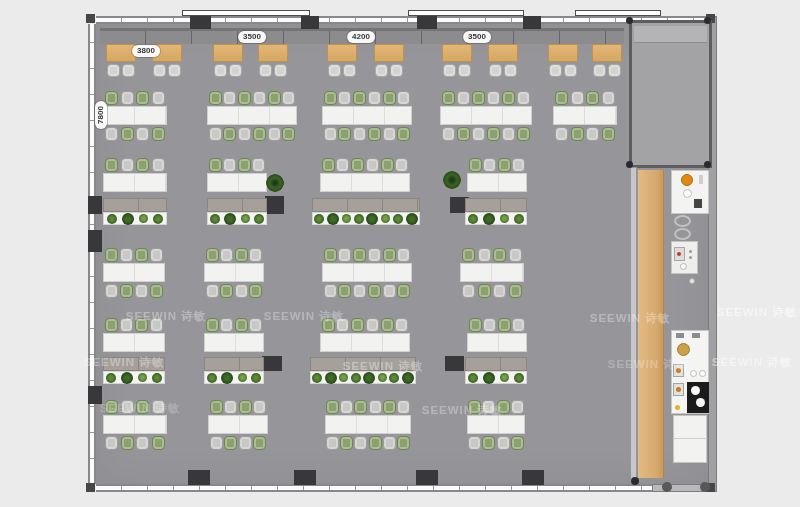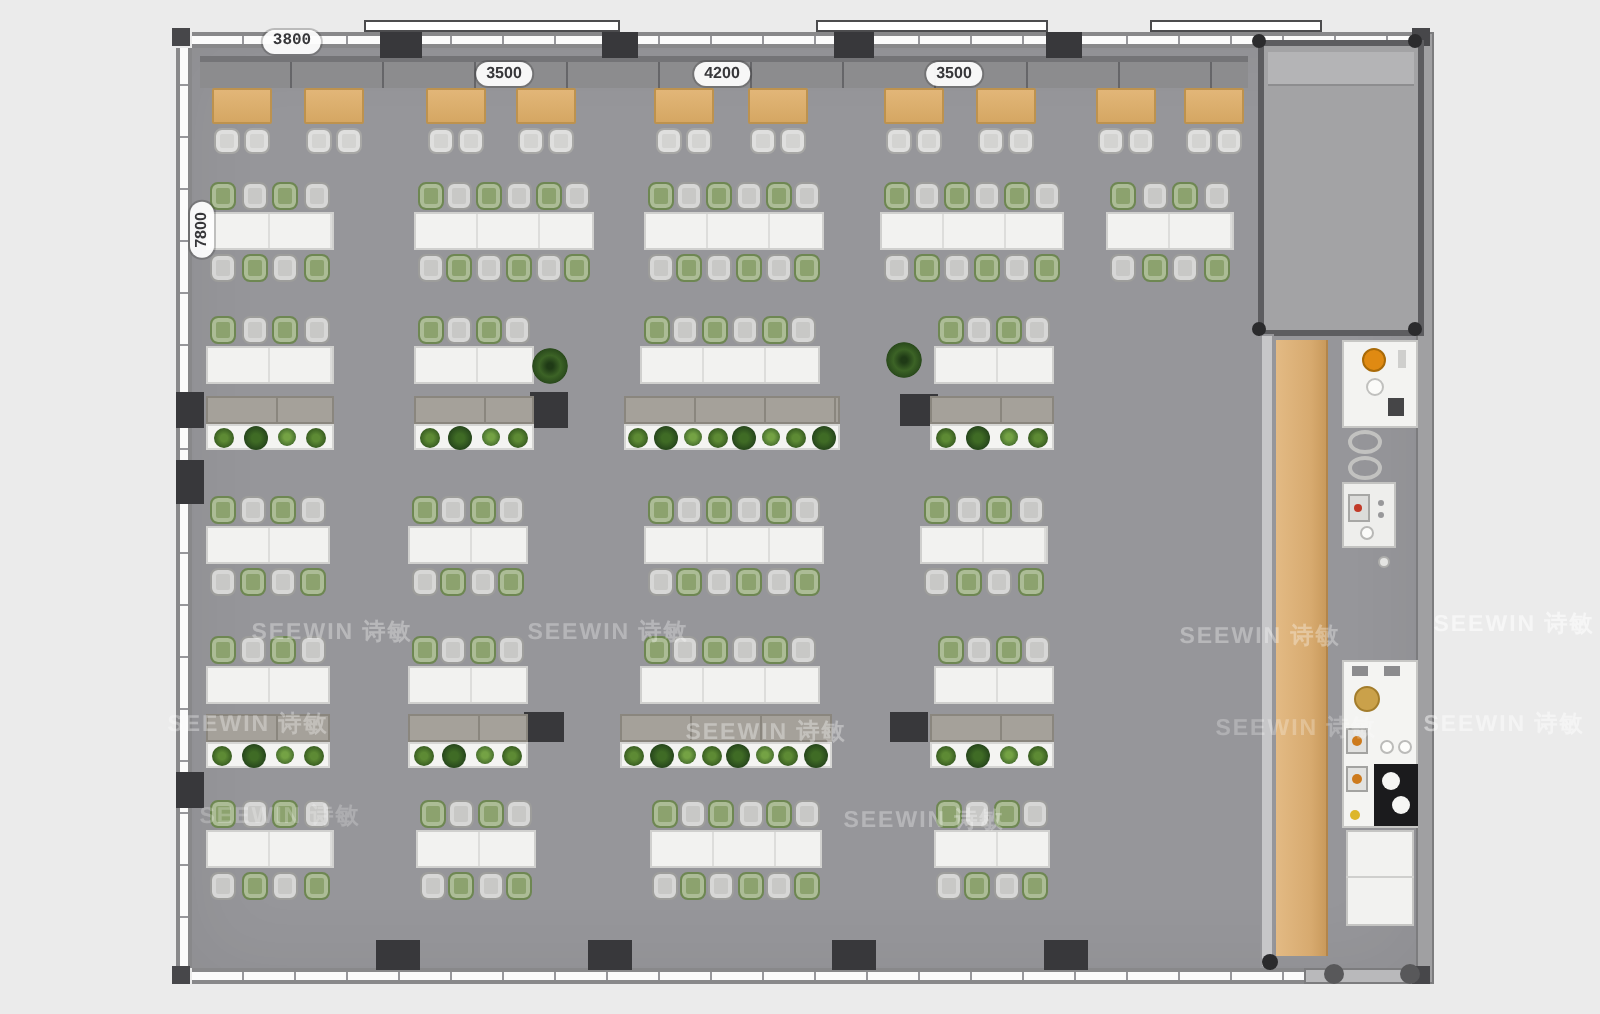--- a/index.html
+++ b/index.html
@@ -417,19 +417,19 @@
       <div class="abs wm" style="left: 166px; top: 316px; opacity: 0.32;">SEEWIN 诗敏</div>
       <div class="abs wm" style="left: 304px; top: 316px; opacity: 0.3;">SEEWIN 诗敏</div>
       <div class="abs wm" style="left: 630px; top: 318px; opacity: 0.32;">SEEWIN 诗敏</div>
       <div class="abs wm" style="left: 124px; top: 362px; opacity: 0.32;">SEEWIN 诗敏</div>
       <div class="abs wm" style="left: 383px; top: 366px; opacity: 0.34;">SEEWIN 诗敏</div>
       <div class="abs wm" style="left: 648px; top: 364px; opacity: 0.25;">SEEWIN 诗敏</div>
       <div class="abs wm" style="left: 140px; top: 408px; opacity: 0.22;">SEEWIN 诗敏</div>
       <div class="abs wm" style="left: 462px; top: 410px; opacity: 0.3;">SEEWIN 诗敏</div>
       <div class="abs wm" style="left: 757px; top: 312px; opacity: 0.55;">SEEWIN 诗敏</div>
       <div class="abs wm" style="left: 752px; top: 362px; opacity: 0.45;">SEEWIN 诗敏</div>
-      <div class="abs pill" style="left: 146px; top: 15px; font-family: Liberation Mono, monospace;">3800</div>
+      <div class="abs pill" style="left: 146px; top: 45px;">3800</div>
       <div class="abs pill" style="left: 252px; top: 31px;">3500</div>
       <div class="abs pill" style="left: 361px; top: 31px;">4200</div>
       <div class="abs pill" style="left: 477px; top: 31px;">3500</div>
       <div class="abs pill vert" style="left: 101px; top: 115px;">7800</div>
     </div>
 </div>
 
 </body></html>

